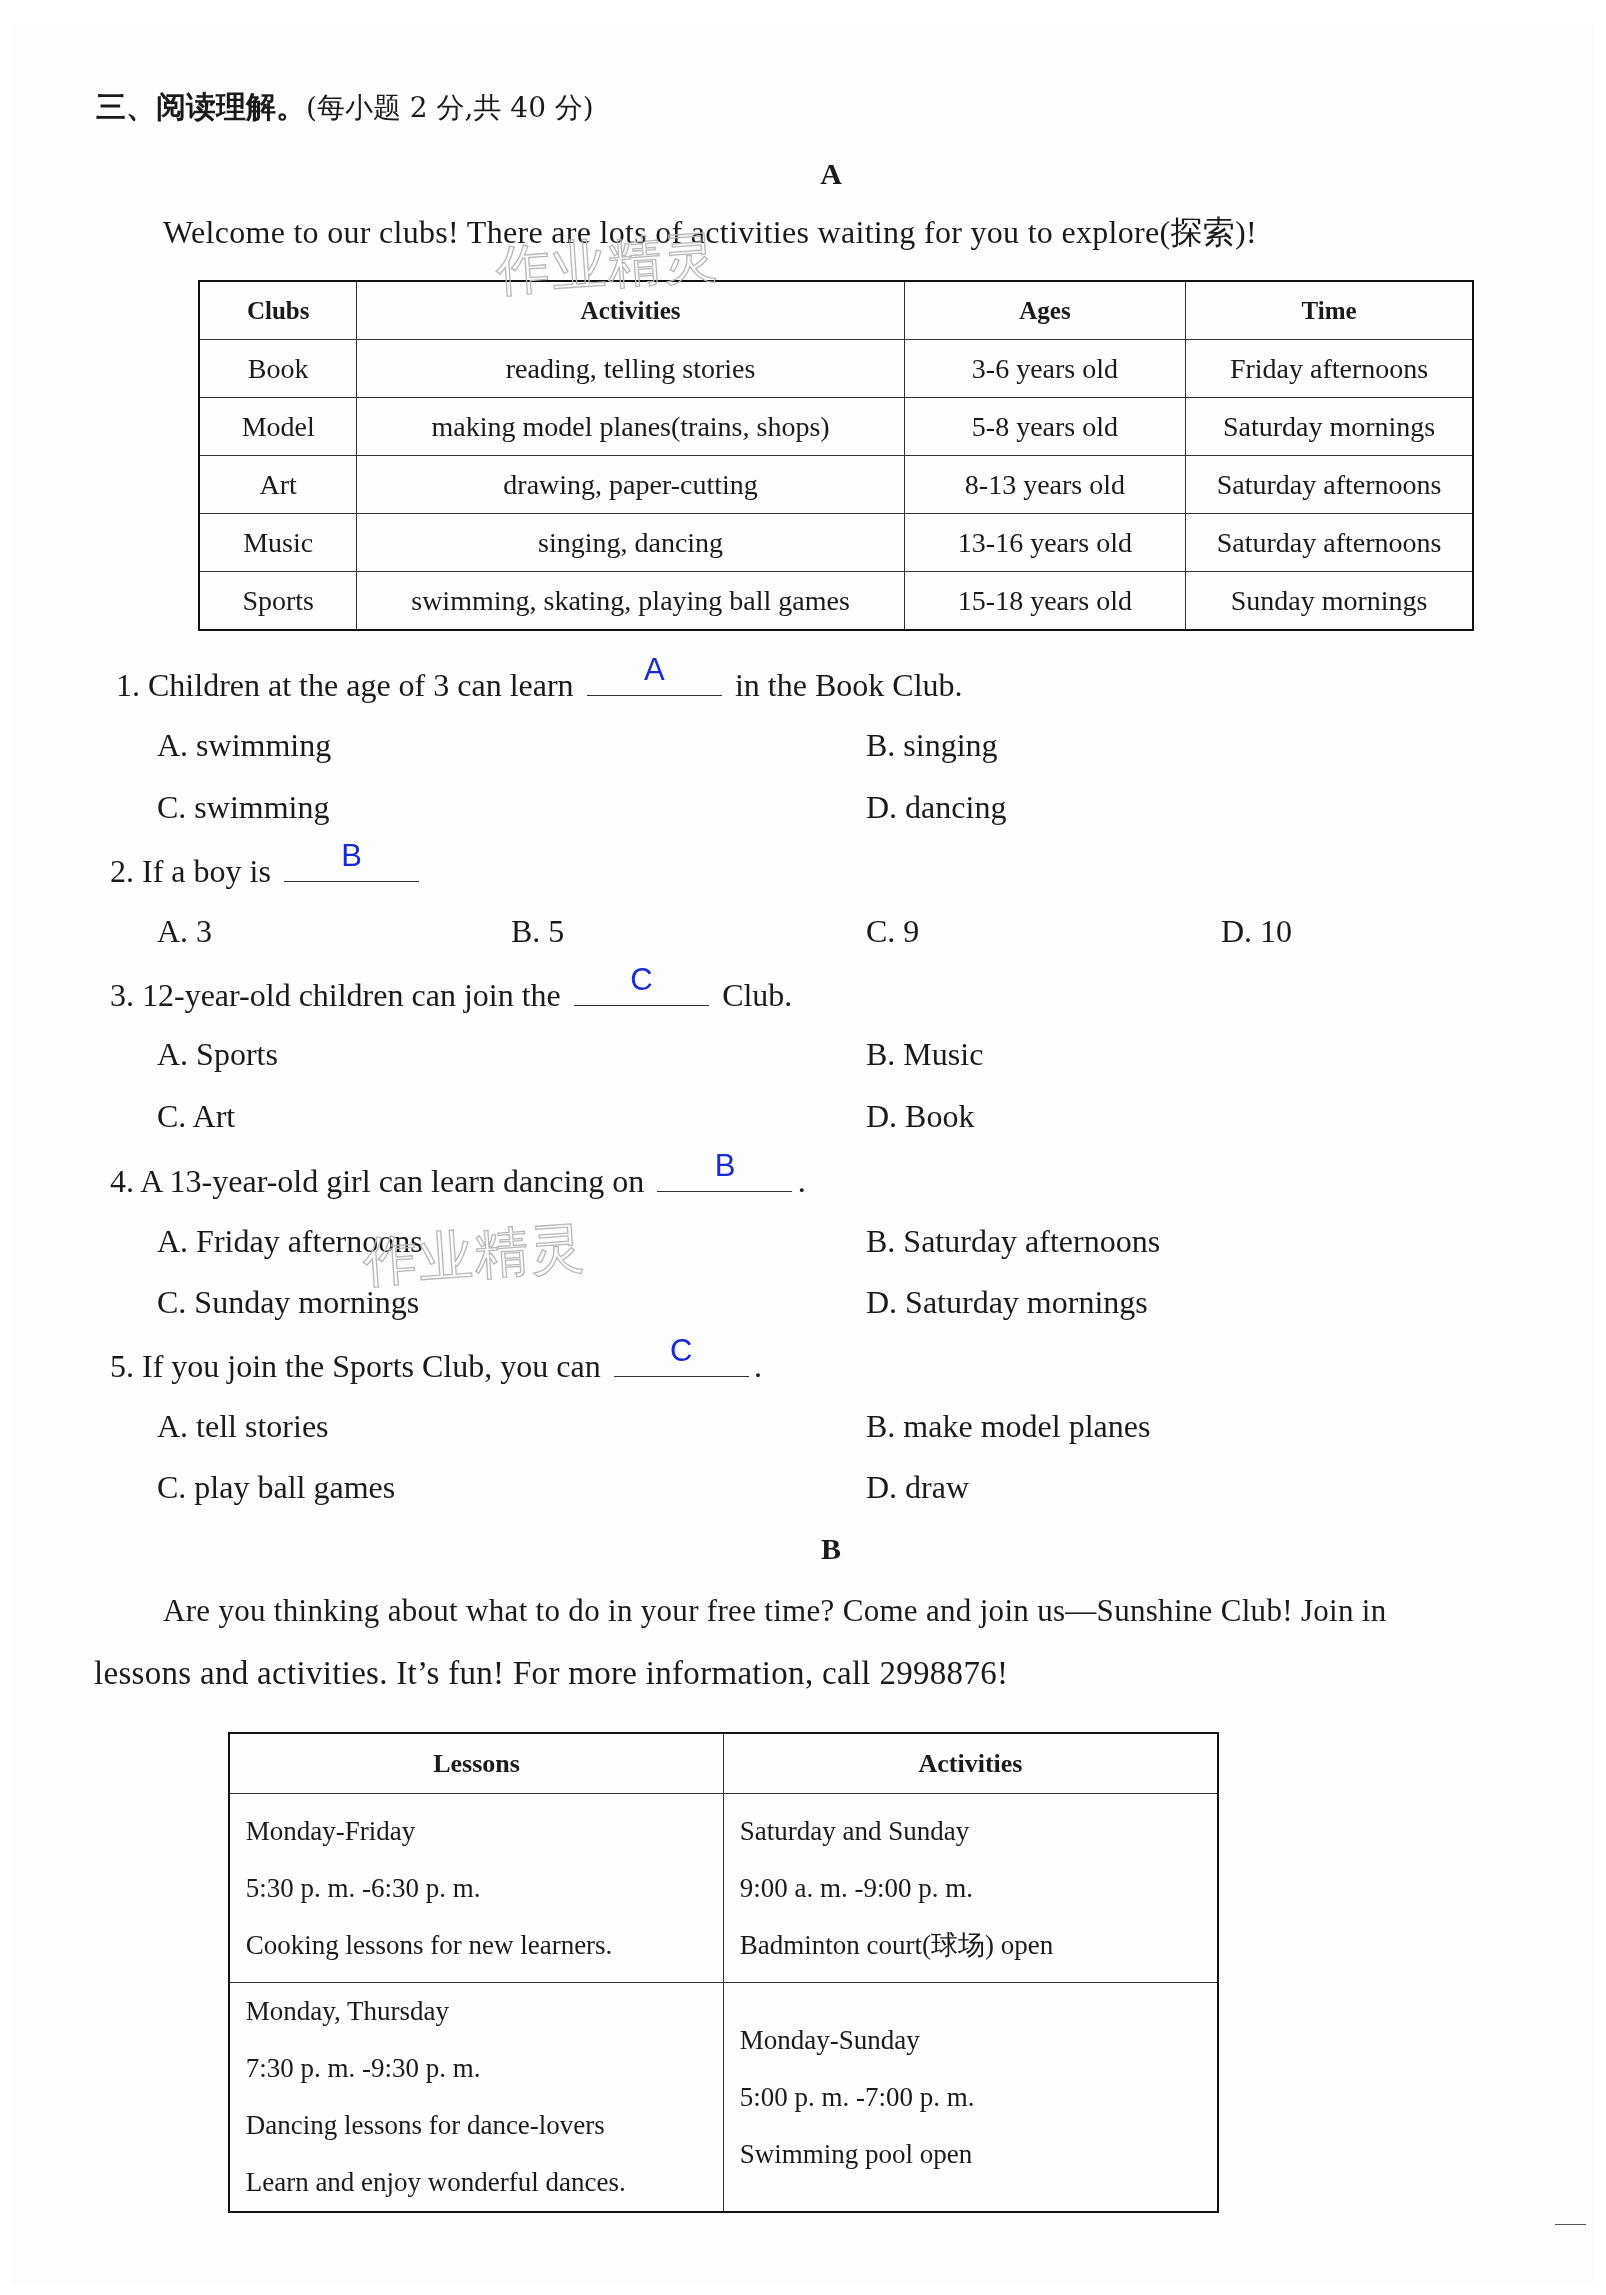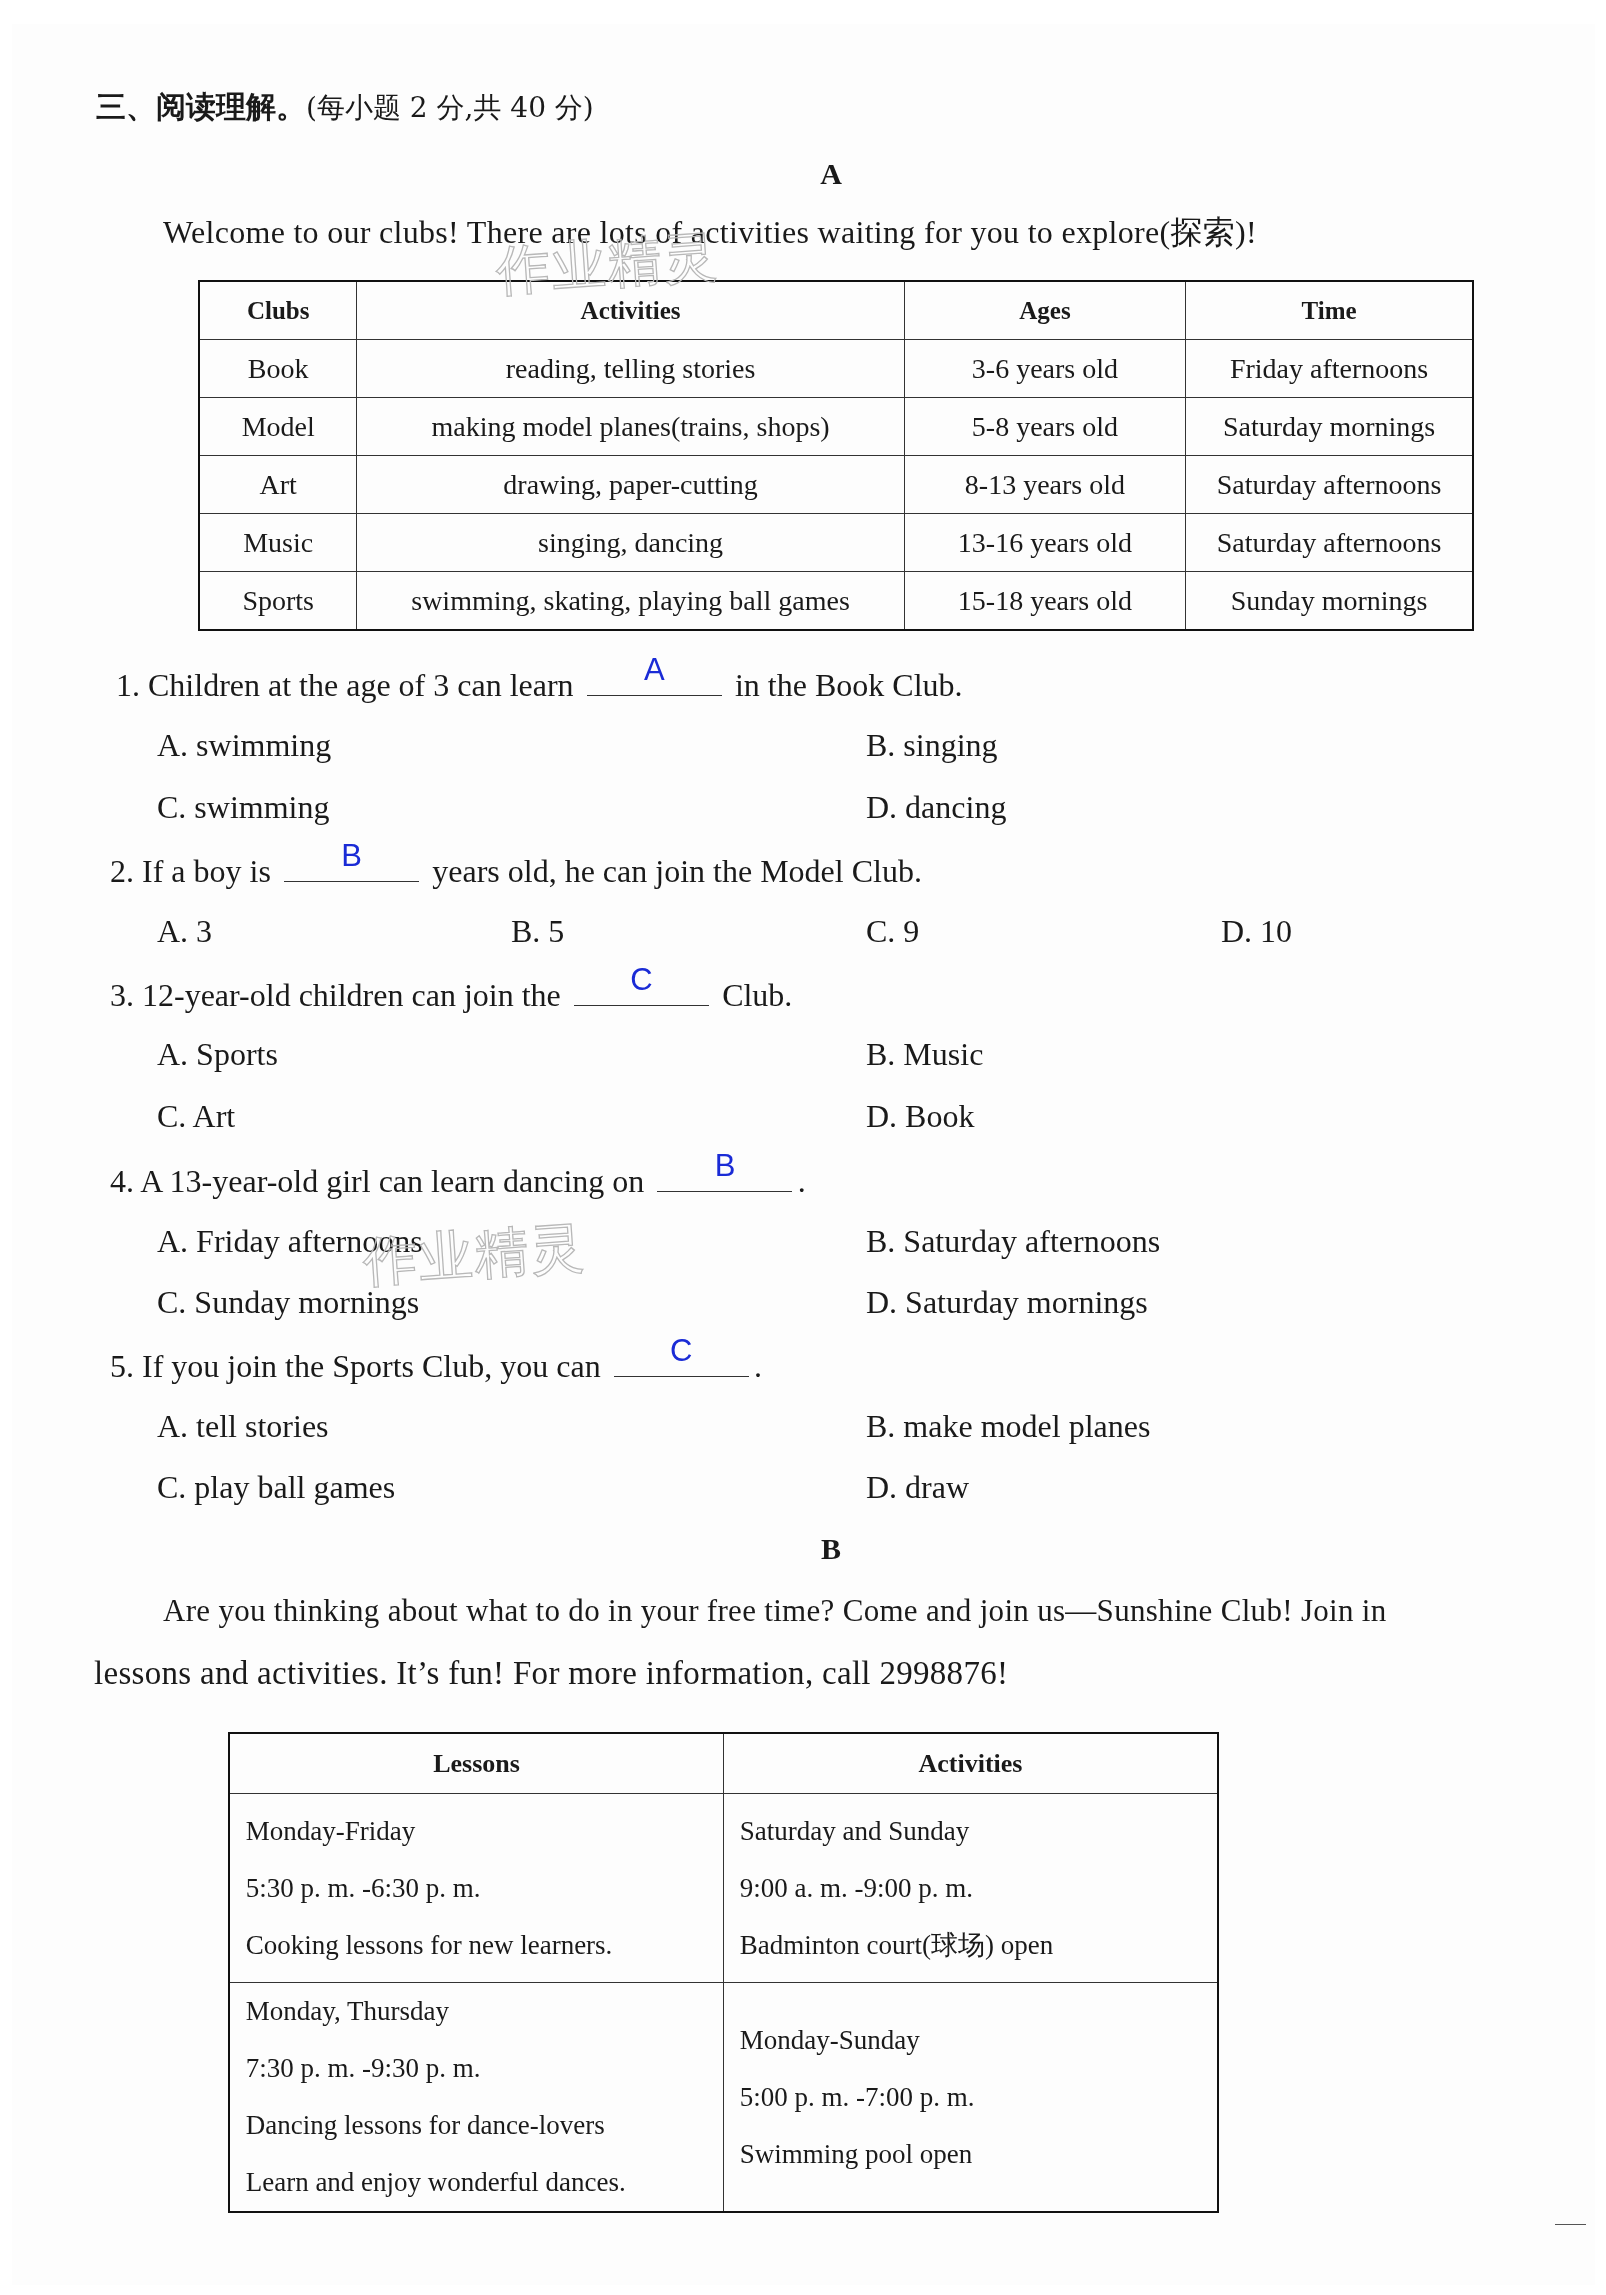--- a/index.html
+++ b/index.html
@@ -116,21 +116,20 @@
 </div>
 <div class="opt" style="left:157px;top:727px;">A.  swimming</div>
 <div class="opt" style="left:866px;top:727px;">B.  singing</div>
 <div class="opt" style="left:157px;top:789px;">C.  swimming</div>
 <div class="opt" style="left:866px;top:789px;">D.  dancing</div>
 
 <div class="q" style="left:110px;top:851px;">
   <span>2.</span>
   <span>If a boy is</span>
   <span class="blank"><span class="ans">B</span></span>
-  <span>years old, he can join the Model Club.</span>
 </div>
 <div class="opt" style="left:157px;top:913px;">A.  3</div>
 <div class="opt" style="left:511px;top:913px;">B.  5</div>
 <div class="opt" style="left:866px;top:913px;text-align:right;">C.  9</div>
 <div class="opt" style="left:1221px;top:913px;">D.  10</div>
 
 <div class="q" style="left:110px;top:975px;">
   <span>3.</span>
   <span>12-year-old children can join the</span>
   <span class="blank"><span class="ans">C</span></span>

